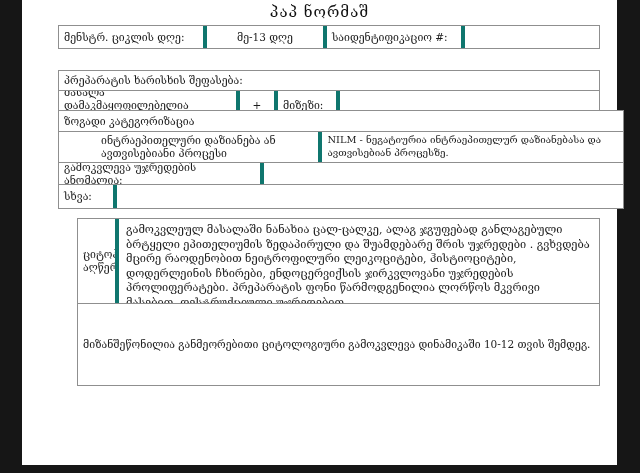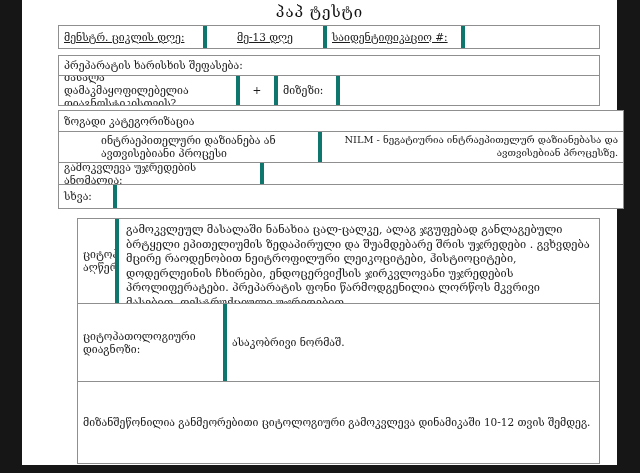--- a/index.html
+++ b/index.html
@@ -23,33 +23,33 @@
   .row{display:flex;align-items:stretch;box-sizing:border-box;}
   .row + .row{border-top:1px solid #8f8f8f;}
   .cell{
     box-sizing:border-box;padding:2px 5px;
     font-size:10.5px;line-height:13px;
     display:flex;align-items:center;
     overflow:hidden;
   }
   .cell + .cell{border-left:4px solid #0f766e;}
   .grow{flex:1 1 auto;}
-  .top{align-items:flex-start;text-align:right;}
+  .top{align-items:flex-start;}
   .hcenter{justify-content:center;text-align:center;}
   .small{font-size:9.8px;line-height:12.5px;}
   .para{font-size:11px;line-height:14.6px;display:block;padding:4px 7px;}
 
   
   .t1{left:36px;top:25px;width:542px;}
-  .t1 .row{height:22px;text-decoration:underline;}
+  .t1 .row{height:22px;}
   .t1 .c1{width:144px;}
   .t1 .c2{width:120px;}
   .t1 .c3{width:138px;}
 
-  .t2{left:36px;top:55px;width:542px;}
+  .t2{left:36px;top:70px;width:542px;}
   .t2 .rh{height:19px;}
   .t2 .rq{height:30px;}
   .t2 .c1{width:177px;}
   .t2 .c2{width:38px;}
   .t2 .c3{width:62px;}
 
   .t3{left:36px;top:110px;width:566px;}
   .t3 .r1{height:20px;}
   .t3 .r2{height:31px;}
   .t3 .r3{height:22px;}
@@ -63,21 +63,21 @@
   .t4 .r2{height:78px;}
   .t4 .r3{height:82px;}
   .t4 .lab{width:145px;}
 </style>
 </head>
 <body>
 
 <div class="stage">
   <div class="doc-page">
 
-    <div class="title">პაპ ტესტი</div>
+    <div class="title">პაპ ნორმაშ</div>
 
     <div class="tbl t1">
       <div class="row">
         <div class="cell c1">მენსტრ. ციკლის დღე:</div>
         <div class="cell c2 hcenter">მე-13 დღე</div>
         <div class="cell c3">საიდენტიფიკაციო #:</div>
         <div class="cell grow"></div>
       </div>
     </div>
 
@@ -109,23 +109,19 @@
         <div class="cell other">სხვა:</div>
         <div class="cell grow"></div>
       </div>
     </div>
 
     <div class="tbl t4">
       <div class="row r1">
         <div class="cell lab">ციტოპათოლოგიური აღწერა:</div>
         <div class="cell grow para">გამოკვლეულ მასალაში ნანახია ცალ-ცალკე, ალაგ ჯგუფებად განლაგებული ბრტყელი ეპითელიუმის ზედაპირული და შუამდებარე შრის უჯრედები . გვხვდება მცირე რაოდენობით ნეიტროფილური ლეიკოციტები, ჰისტიოციტები, დოდერლეინის ჩხირები, ენდოცერვიქსის ჯირკვლოვანი უჯრედების პროლიფერატები. პრეპარატის ფონი წარმოდგენილია ლორწოს მკვრივი მასებით, დესტრუქციული უჯრედებით.</div>
       </div>
-      <div class="row r2">
-        <div class="cell lab">ციტოპათოლოგიური დიაგნოზი:</div>
-        <div class="cell grow">ასაკობრივი ნორმაშ.</div>
-      </div>
       <div class="row r3">
         <div class="cell grow">მიზანშეწონილია განმეორებითი ციტოლოგიური გამოკვლევა  დინამიკაში 10-12 თვის შემდეგ.</div>
       </div>
     </div>
 
   </div>
 </div>
 
 </body></html>

